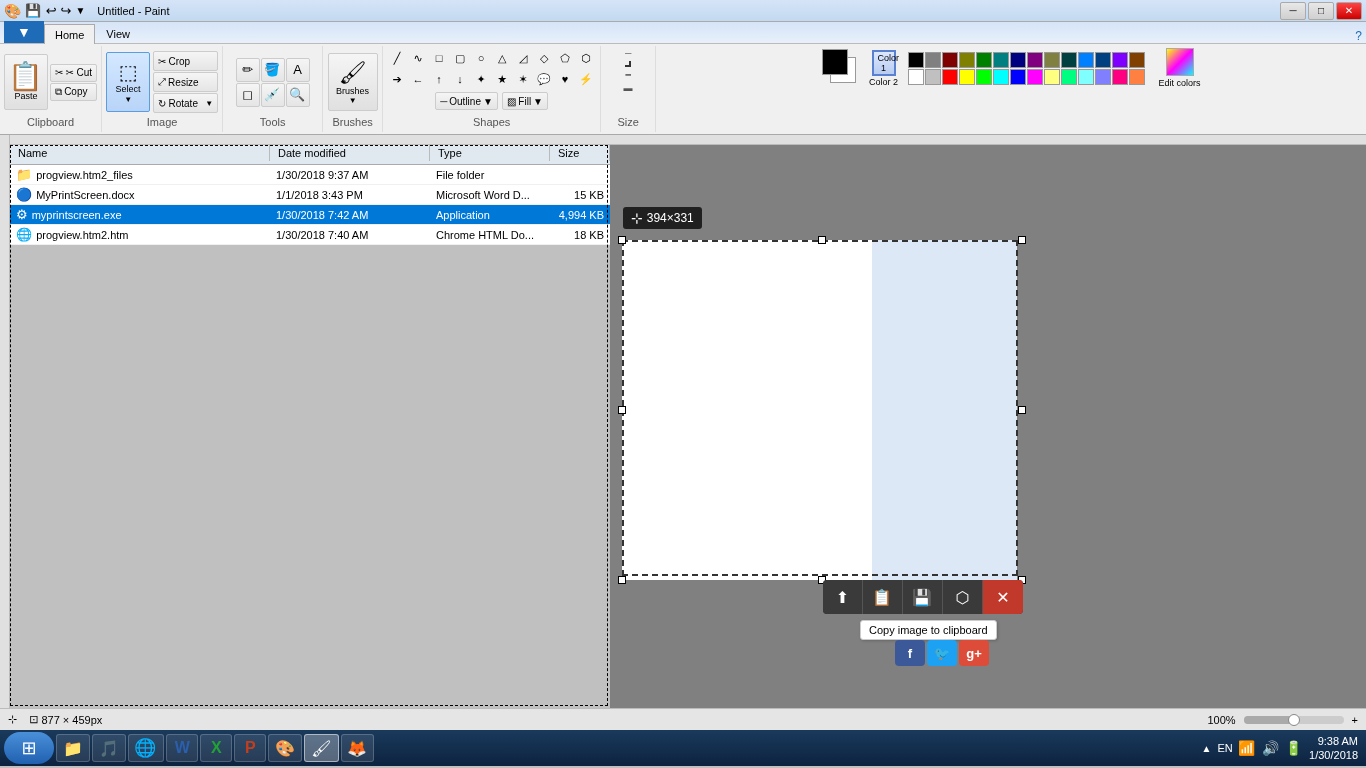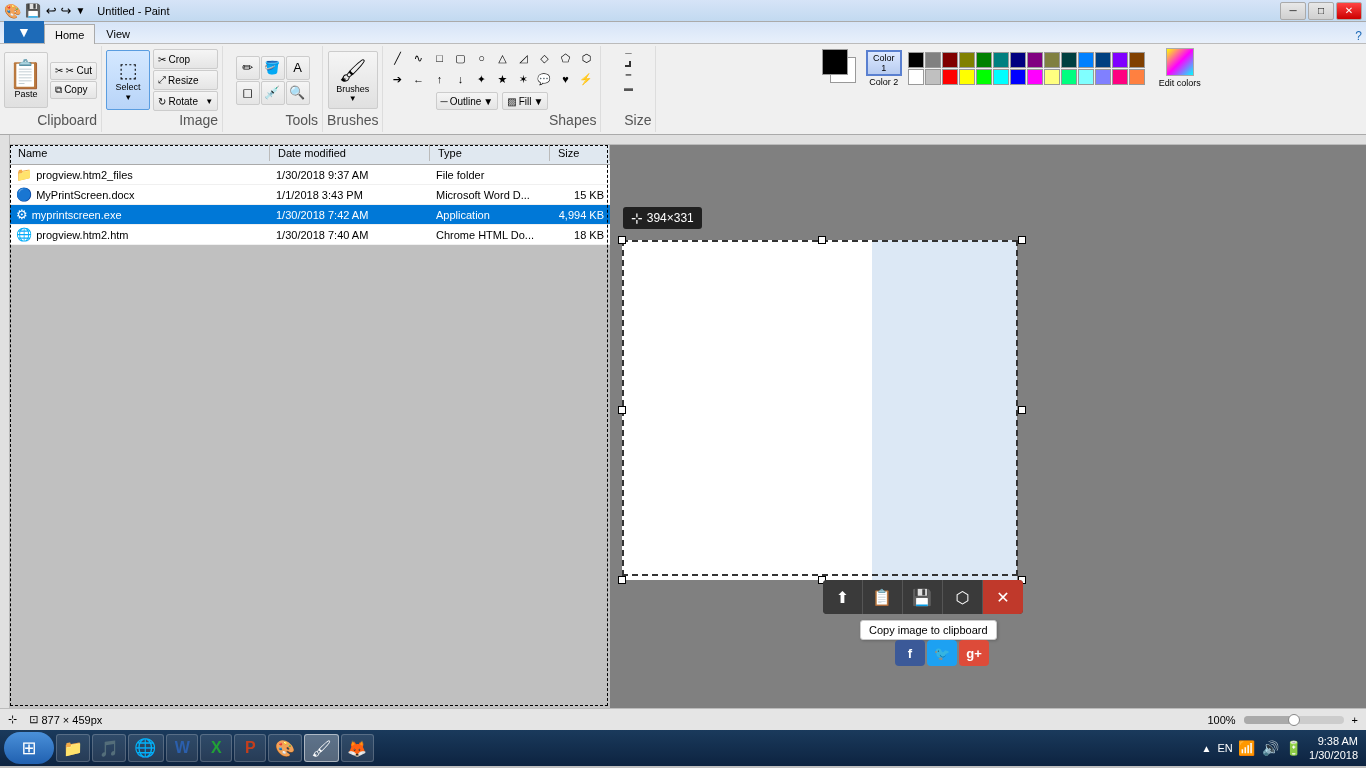--- a/index.html
+++ b/index.html
@@ -77,24 +77,24 @@
       border-right: 1px solid #ddd;
       padding: 2px 4px;
     }
     .ribbon-section-content {
       flex: 1;
       display: flex;
       align-items: center;
       gap: 2px;
     }
     .ribbon-section-label {
-      font-size: 14px;
+      font-size: 11px;
       color: #555;
       padding-bottom: 2px;
-      text-align: right;
+      text-align: center;
       width: 100%;
     }
     
     #section-clipboard { min-width: 80px; }
     .paste-btn {
       width: 44px; height: 56px;
       background: linear-gradient(to bottom, #f5f5f5, #e0e0e0);
       border: 1px solid #ccc;
       border-radius: 2px;
       display: flex; flex-direction: column;
@@ -552,21 +552,21 @@
 
     <div class="ribbon-section" id="section-colors" style="border-right:none; padding-left:8px;">
       <div class="ribbon-section-content" style="flex-direction:column; gap:4px;">
 
         <div style="display:flex; align-items:center; gap:6px;">
           <div style="position:relative; width:38px; height:38px;">
             <div style="position:absolute; top:8px; left:8px; width:26px; height:26px; background:#fff; border:1px solid #999;"></div>
             <div style="position:absolute; top:0; left:0; width:26px; height:26px; background:#000; border:1px solid #999;"></div>
           </div>
           <div style="display:flex; flex-direction:column; align-items:center;">
-            <div style="background: linear-gradient(to bottom, #dce8ff, #b8ccf0); border:2px solid #5a80d0; padding:1px 4px; font-size:9px; text-align:center; width:36px;">Color 1</div>
+            <div style="background: linear-gradient(to bottom, #dce8ff, #b8ccf0); border:2px solid #5a80d0; padding:1px 4px; font-size:9px; text-align:center; width:24px;">Color 1</div>
             <div style="font-size:9px; text-align:center; margin-top:1px; width:36px;">Color 2</div>
           </div>
 
           <div style="display:flex; flex-direction:column; gap:1px;">
             <div style="display:flex; gap:1px;">
               <div style="width:16px;height:16px;background:#000000;border:1px solid #999;" class="palette-color"></div>
               <div style="width:16px;height:16px;background:#808080;border:1px solid #999;" class="palette-color"></div>
               <div style="width:16px;height:16px;background:#800000;border:1px solid #999;" class="palette-color"></div>
               <div style="width:16px;height:16px;background:#808000;border:1px solid #999;" class="palette-color"></div>
               <div style="width:16px;height:16px;background:#008000;border:1px solid #999;" class="palette-color"></div>

